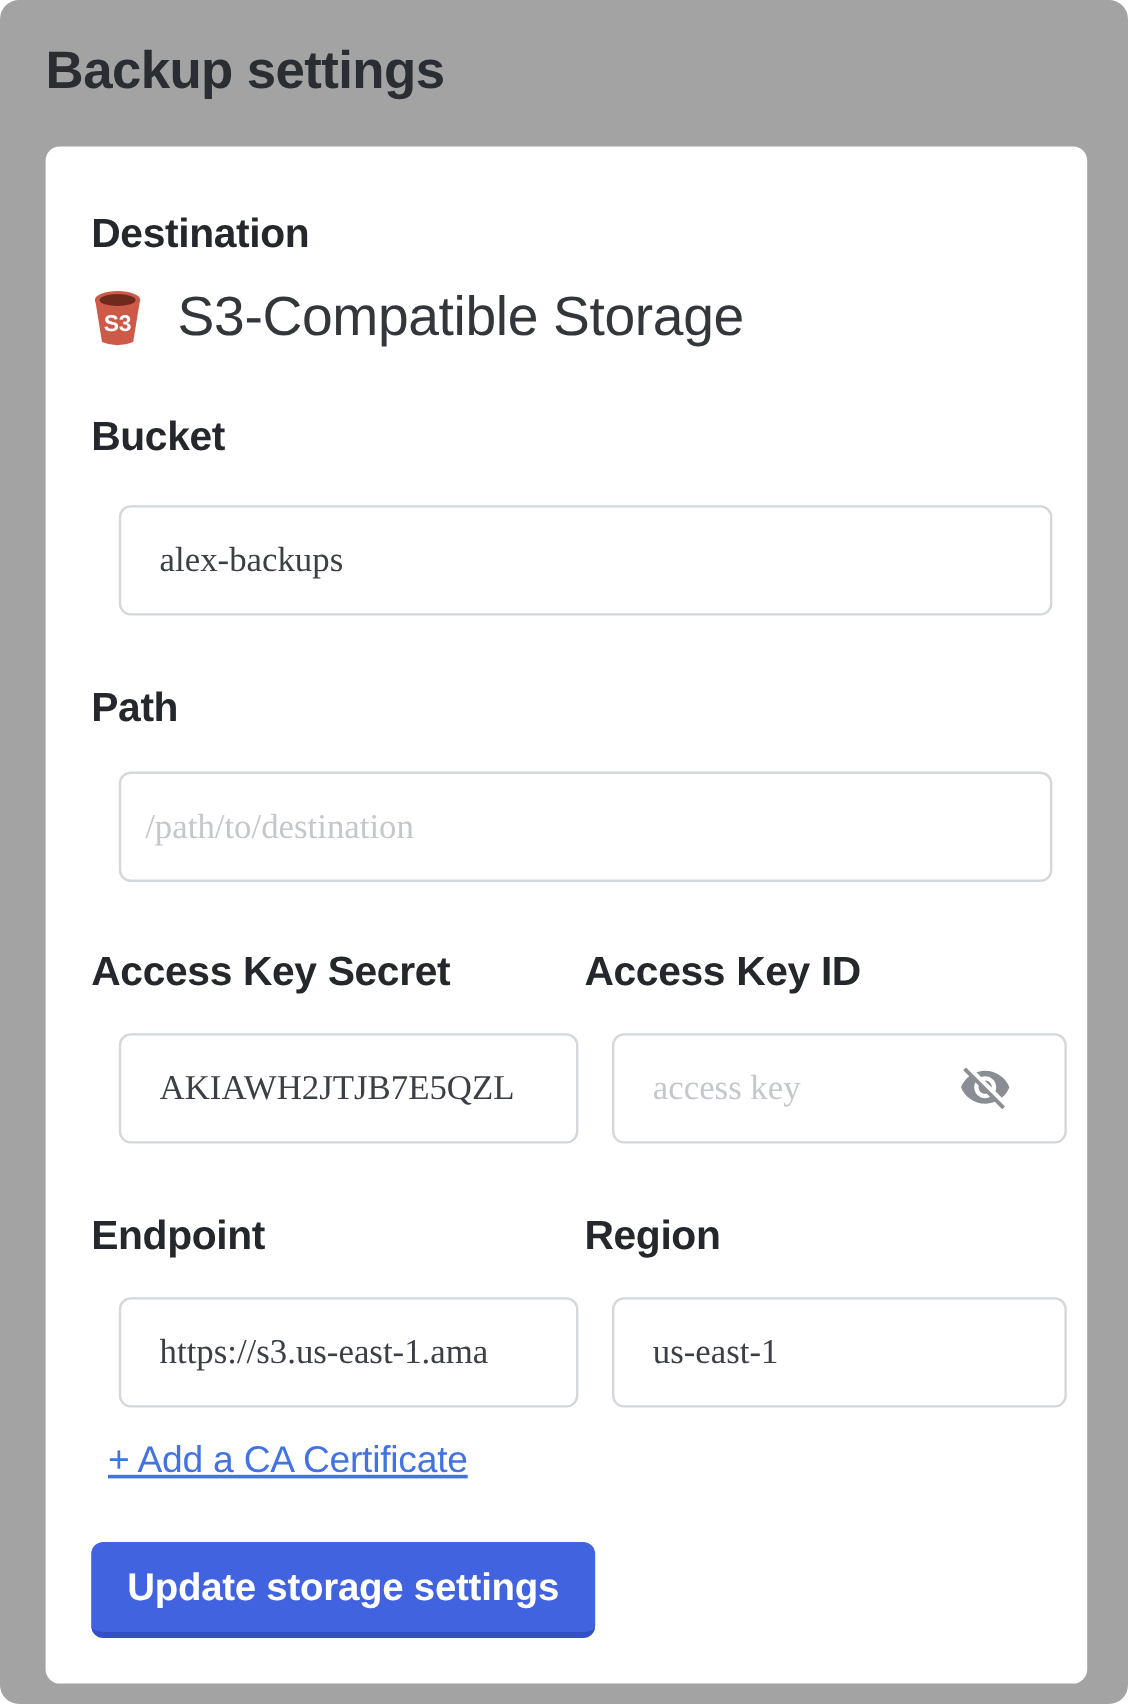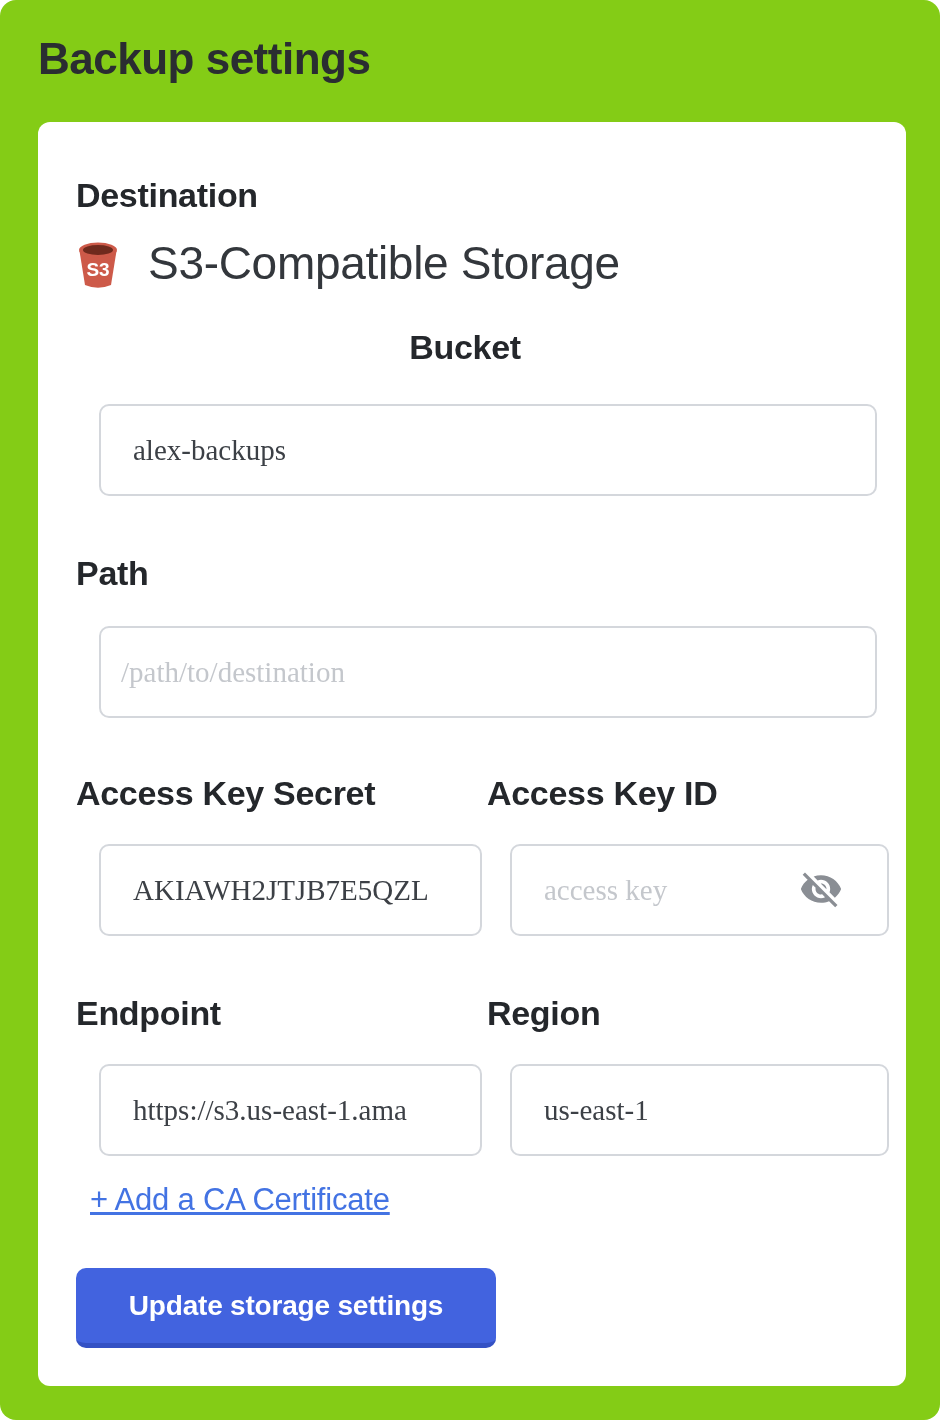--- a/index.html
+++ b/index.html
@@ -4,21 +4,21 @@
 <style>
   html, body {
     margin: 0;
     padding: 0;
     background: #ffffff;
     font-family: "Liberation Sans", "DejaVu Sans", sans-serif;
   }
   .screen {
     width: 940px;
     height: 1420px;
-    background: #84cc16;
+    background: #a3a3a3;
     border-radius: 16px;
     overflow: hidden;
     box-sizing: border-box;
   }
   .page-title {
     margin: 0;
     padding: 34px 0 0 38px;
     font-size: 44px;
     font-weight: bold;
     color: #2a2d31;
@@ -44,21 +44,21 @@
     align-items: flex-end;
     gap: 28px;
     margin-top: 30px;
     height: 48px;
   }
   .dest-value {
     font-size: 46px;
     color: #33373c;
     letter-spacing: -0.3px;
   }
-  .mt-52 { margin-top: 40px; text-align: center; }
+  .mt-52 { margin-top: 57px; }
   .mt-58 { margin-top: 58px; }
   .mt-60 { margin-top: 60px; }
   .input {
     box-sizing: border-box;
     display: block;
     width: 100%;
     height: 92px;
     border: 2px solid #d4d7dc;
     border-radius: 10px;
     background: #ffffff;
@@ -116,21 +116,21 @@
     box-sizing: border-box;
     margin-top: 50px;
     width: 420px;
     height: 80px;
     background: #4263df;
     border: none;
     border-bottom: 5px solid #3451c4;
     border-radius: 10px;
     color: #ffffff;
     font-family: "Liberation Sans", "DejaVu Sans", sans-serif;
-    font-size: 28px;
+    font-size: 32px;
     font-weight: bold;
     letter-spacing: -0.2px;
     cursor: pointer;
   }
 </style>
 </head>
 <body>
 
 <div class="screen">
 

